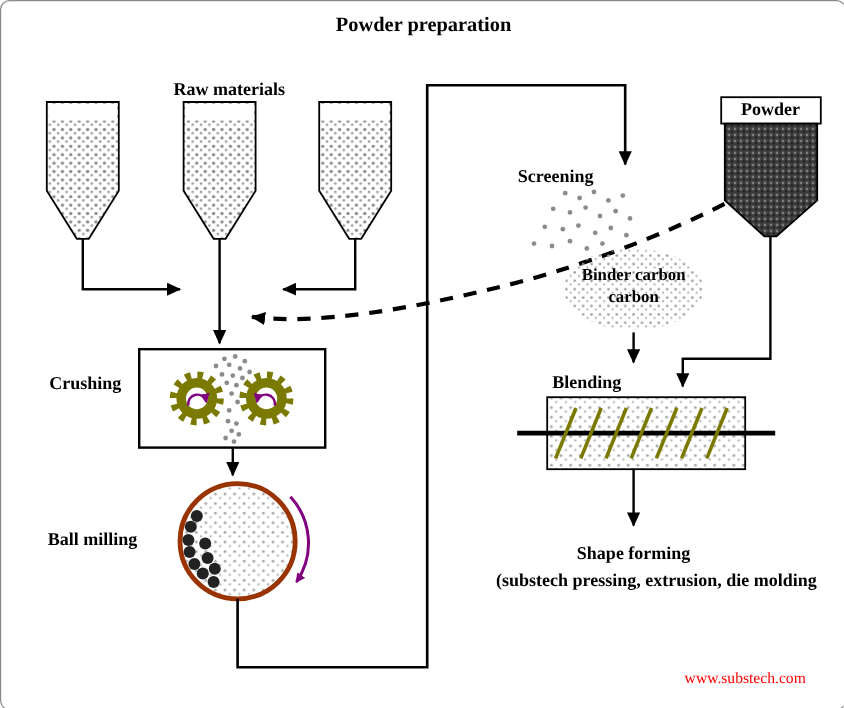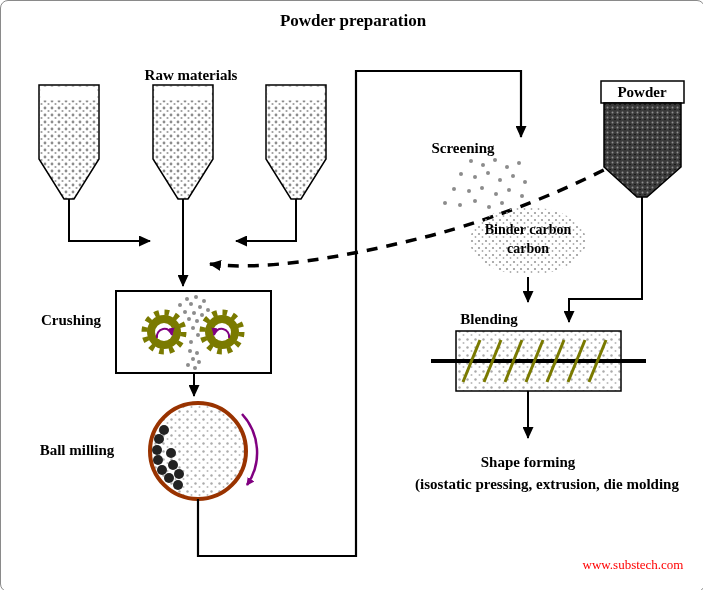--- a/index.html
+++ b/index.html
@@ -192,15 +192,15 @@
   <div class="lbl title" style="left:352px;top:10px;">Powder preparation</div>
   <div class="lbl" style="left:190px;top:66px;">Raw materials</div>
   <div class="lbl" style="left:641px;top:83px;">Powder</div>
   <div class="lbl" style="left:462px;top:139px;">Screening</div>
   <div class="lbl small" style="left:527px;top:221px;">Binder carbon</div>
   <div class="lbl small" style="left:527px;top:240px;">carbon</div>
   <div class="lbl" style="left:70px;top:311px;">Crushing</div>
   <div class="lbl" style="left:488px;top:310px;">Blending</div>
   <div class="lbl" style="left:76px;top:441px;">Ball milling</div>
   <div class="lbl" style="left:527px;top:453px;text-align:center;">Shape forming</div>
-  <div class="lbl" style="left:546px;top:475px;">(isostatic pressing, extrusion, die molding</div>
-  <div class="lbl url" style="left:620px;top:557px;margin-left:12px;">www.substech.com</div>
+  <div class="lbl" style="left:546px;top:475px;">(substech pressing, extrusion, die molding</div>
+  <div class="lbl url" style="left:620px;top:557px;">www.substech.com</div>
 </div>
 
 </body></html>

